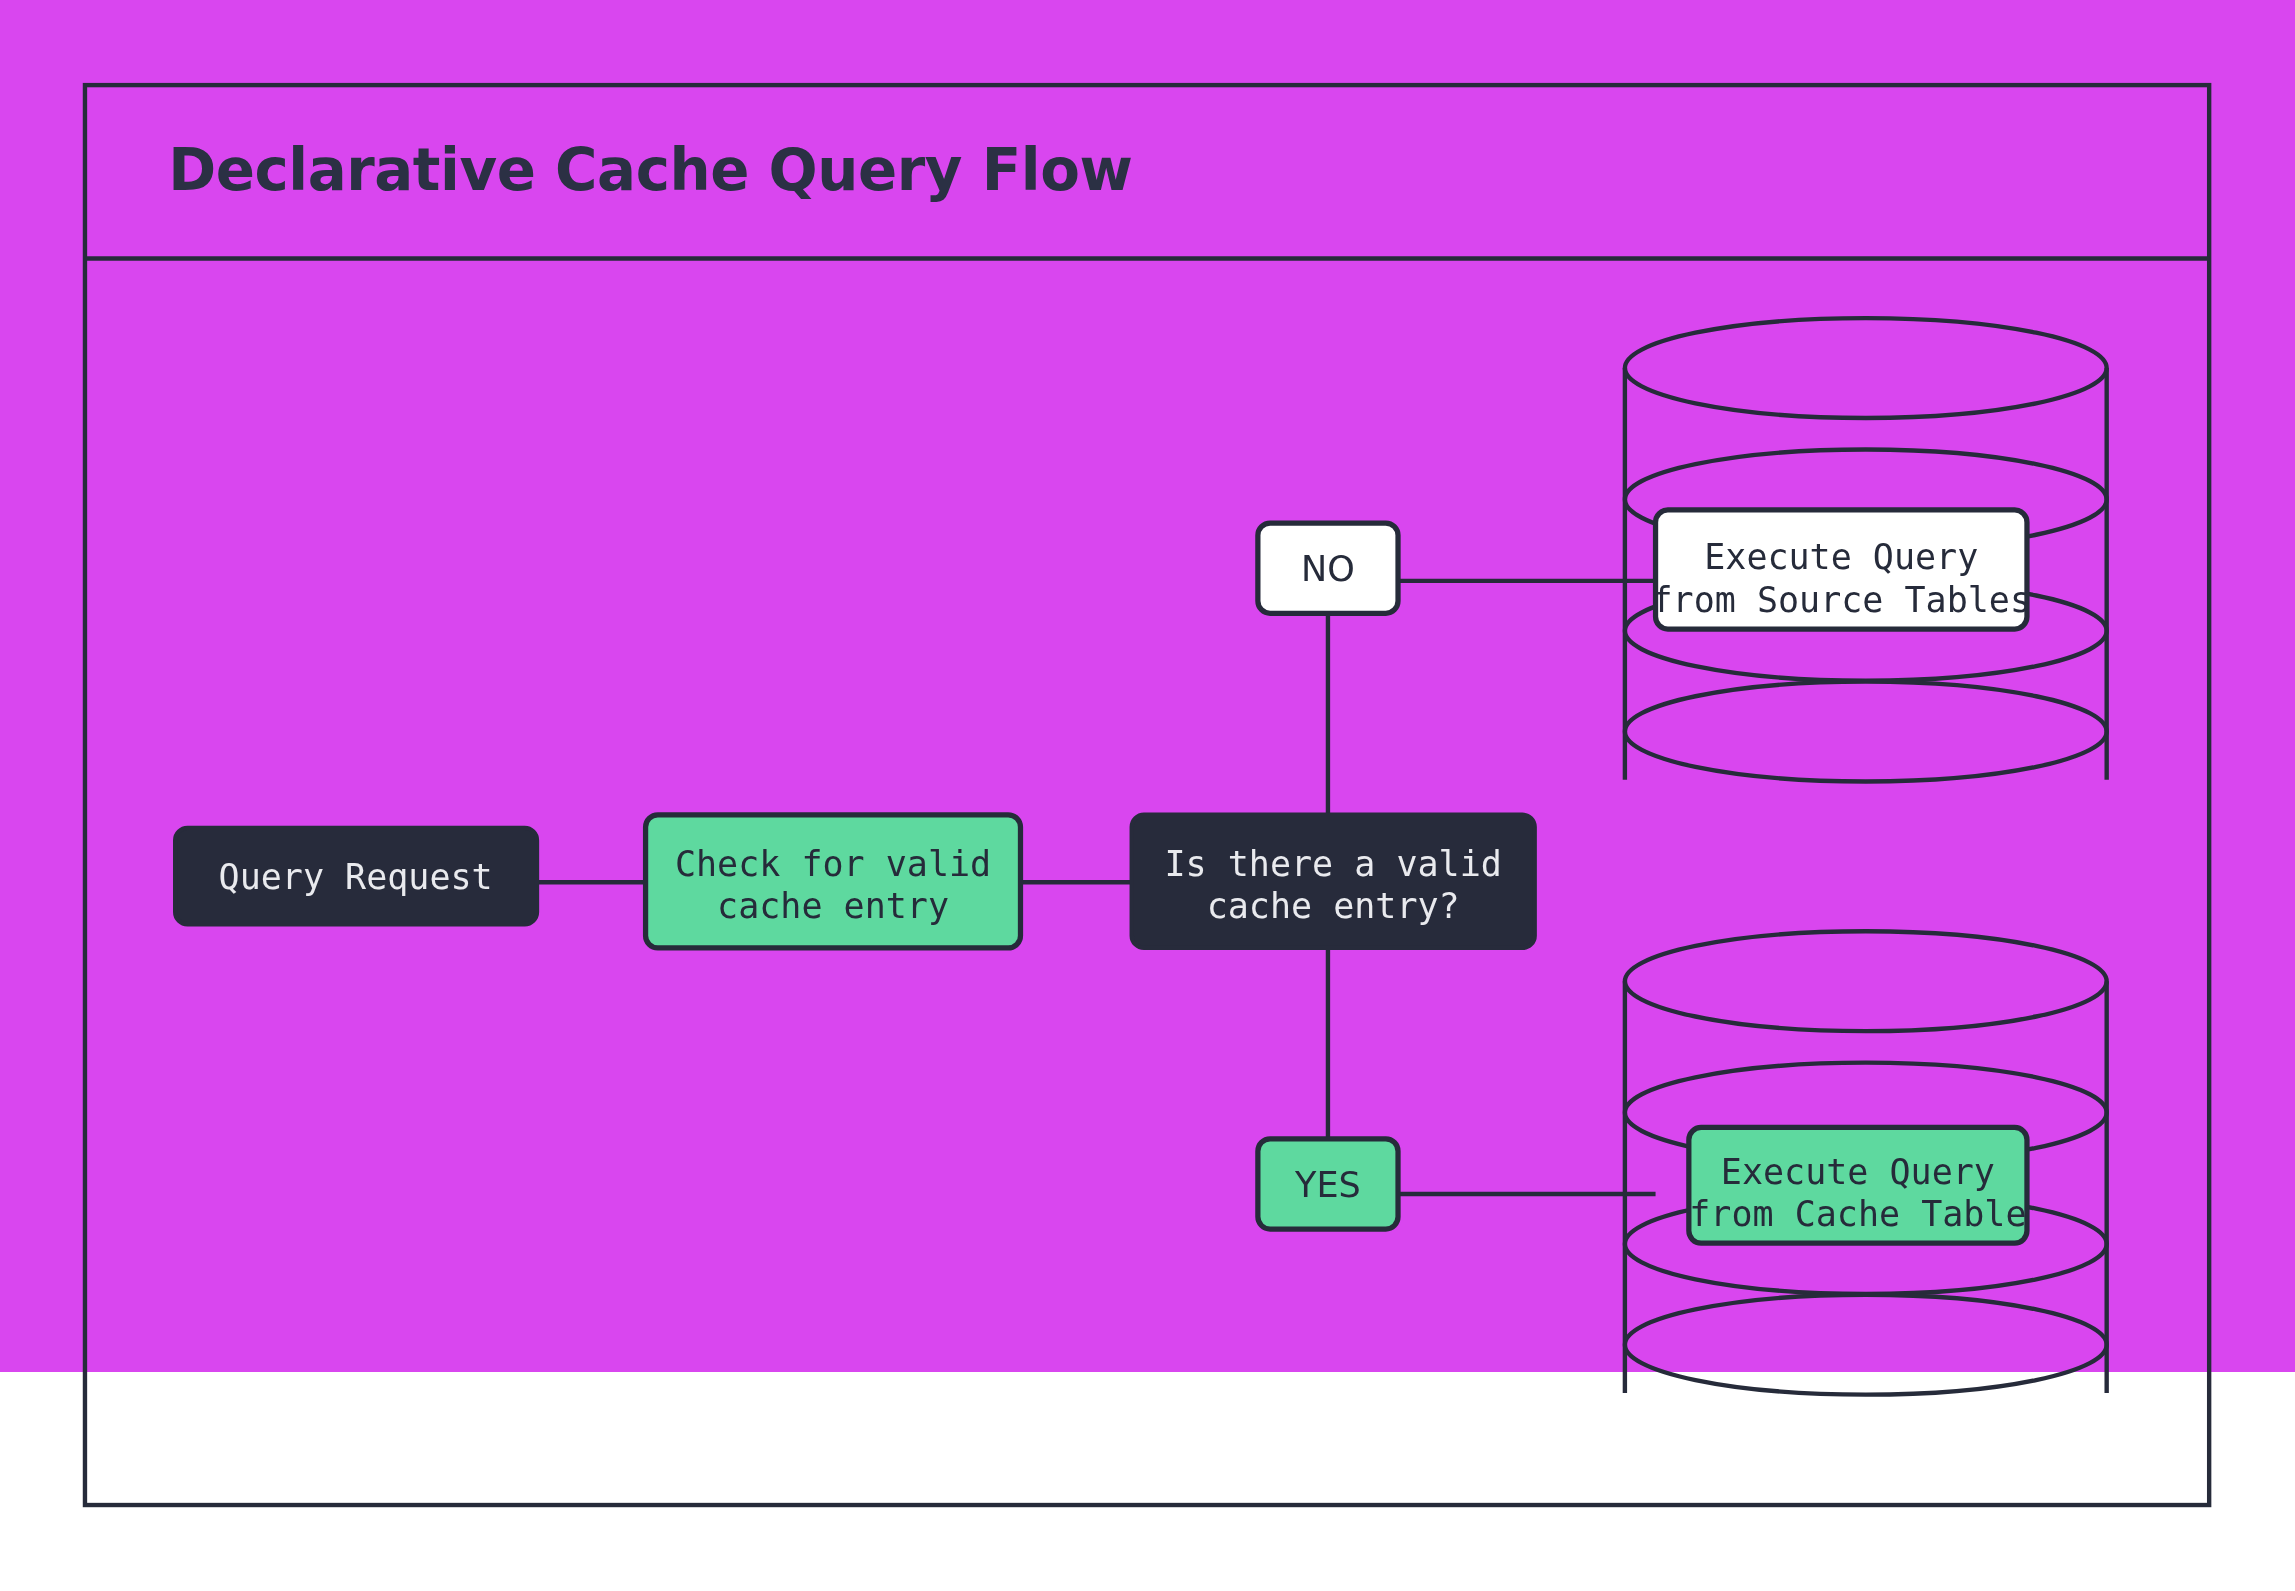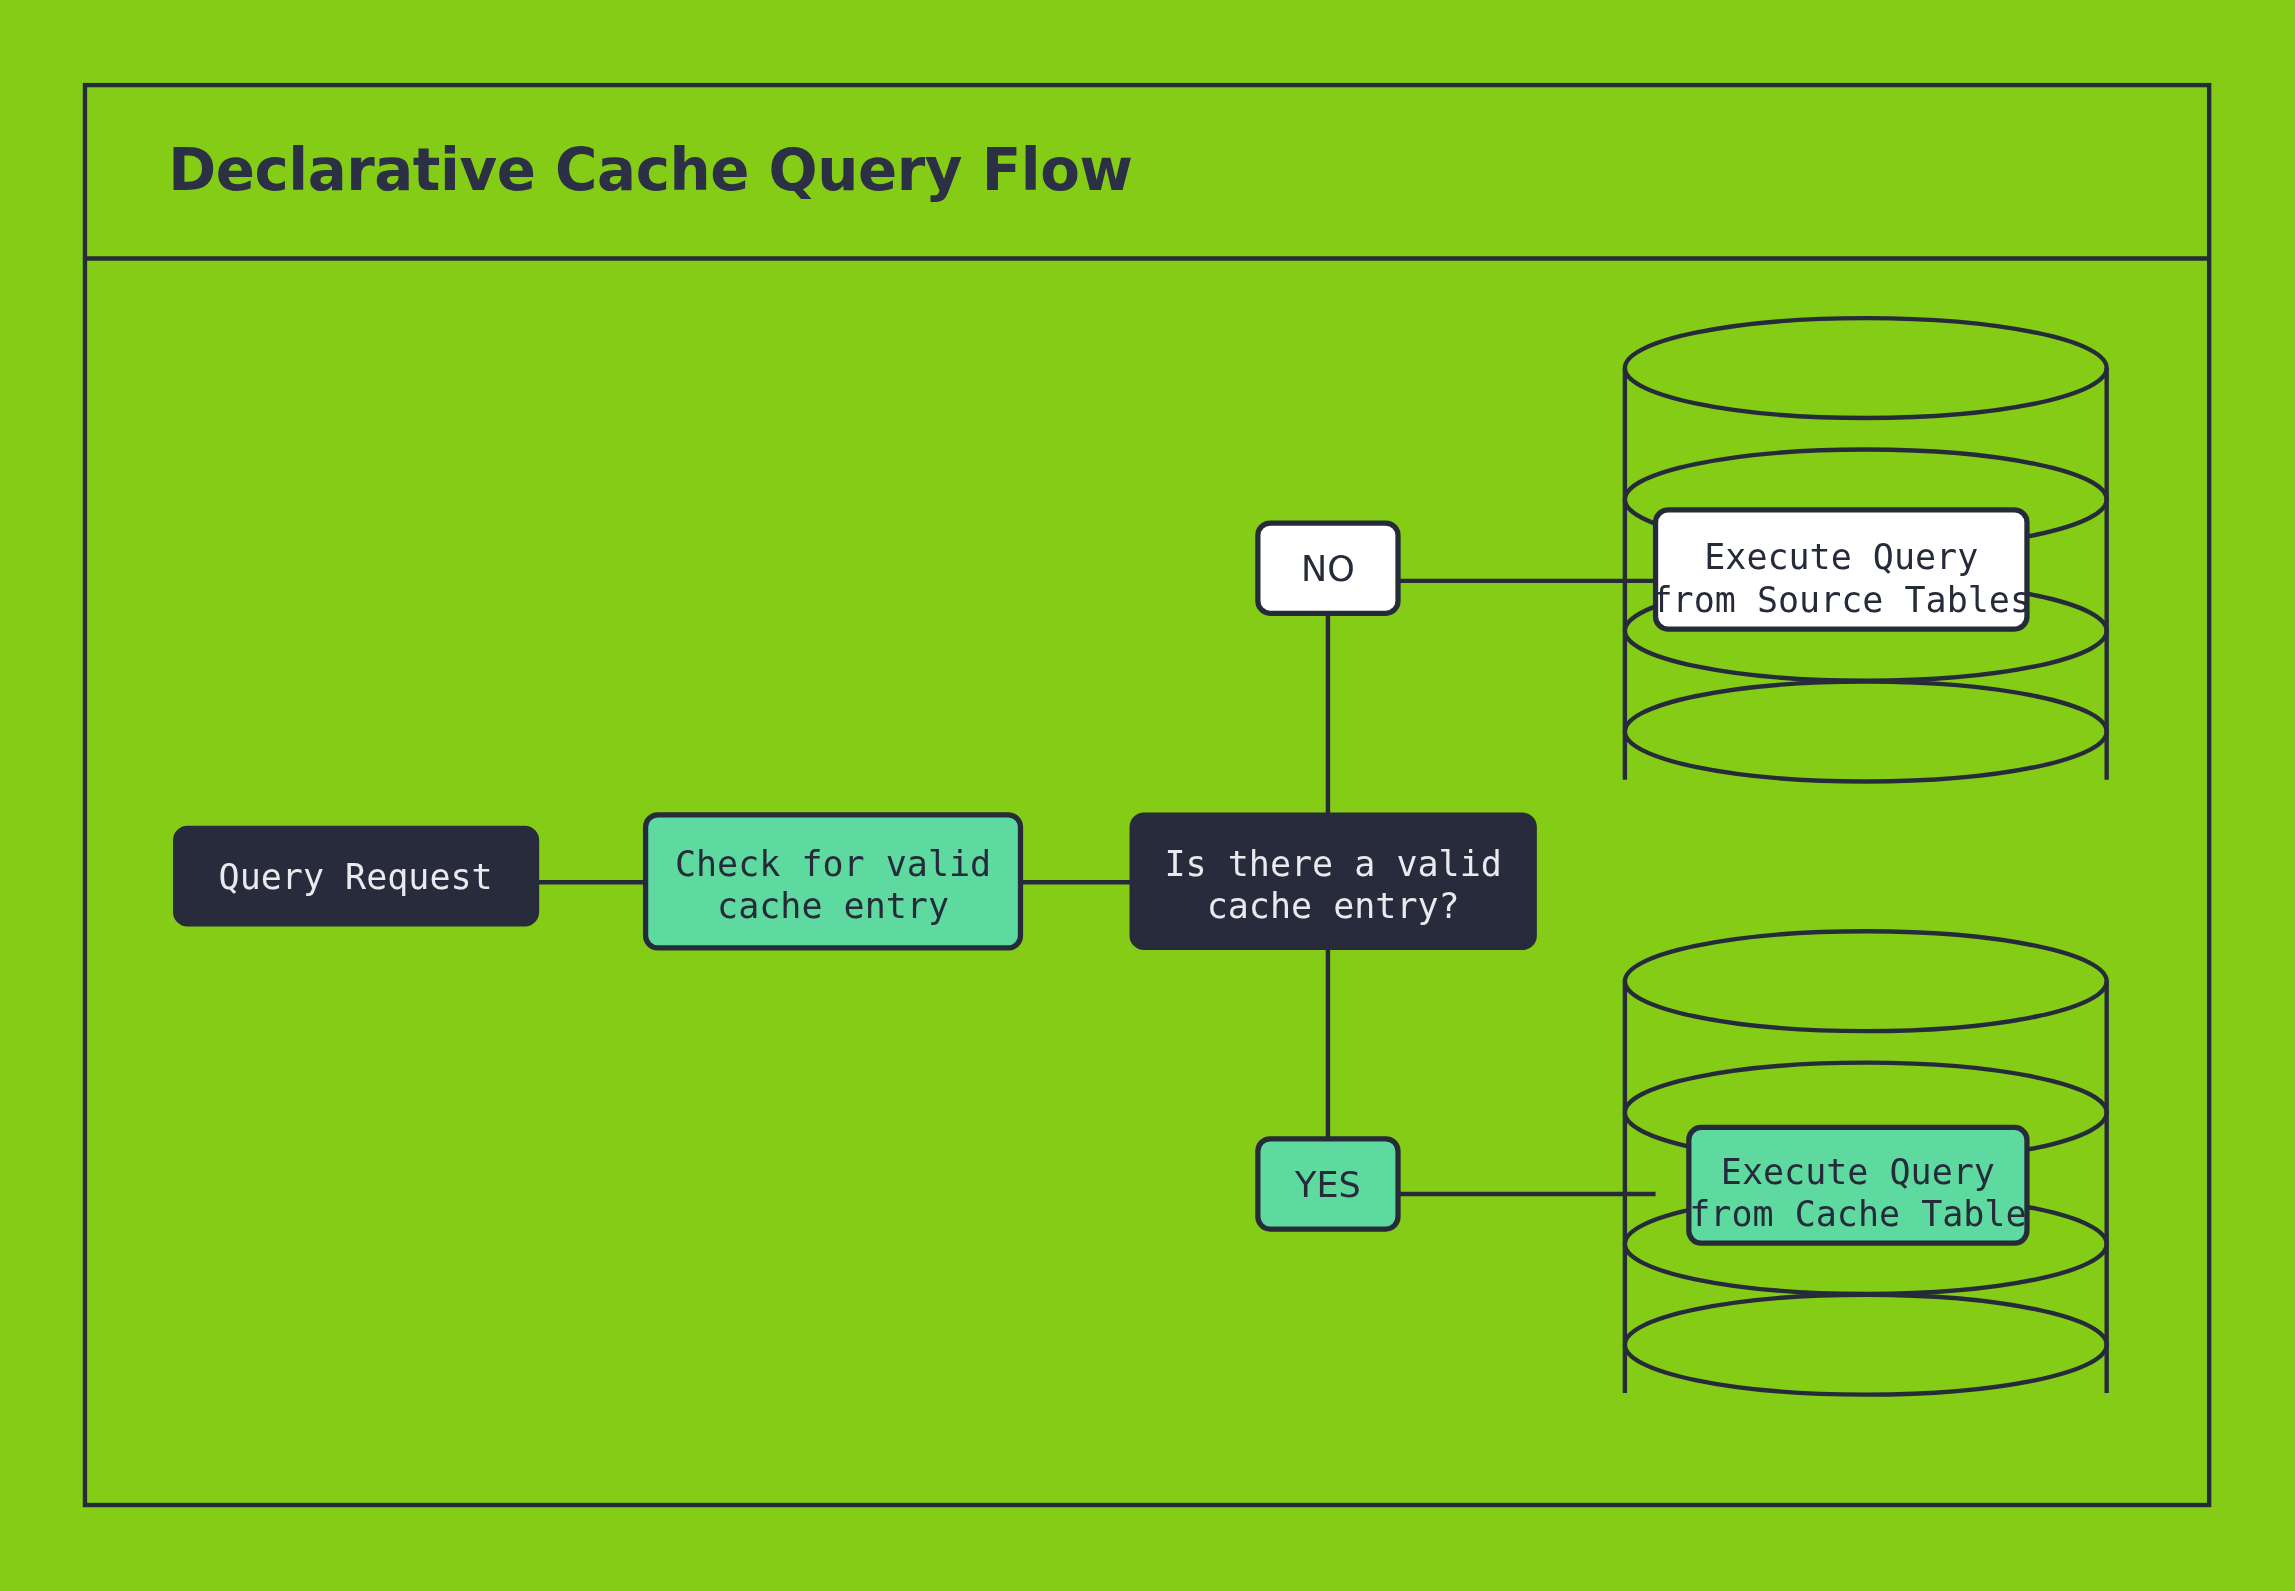--- a/index.html
+++ b/index.html
@@ -9,22 +9,22 @@
   }
   body {
     width: 2295px;
     height: 1591px;
     font-family: "Liberation Sans", sans-serif;
     overflow: hidden;
   }
   #canvas {
     position: relative;
     width: 2295px;
-    height: 1591px;
-    background: #84cc16;
+    height: 1372px;
+    background: #d946ef;
   }
   svg#diagram {
     position: absolute;
     top: 0;
     left: 0;
     width: 2295px;
     height: 1591px;
   }
   .frame-rect {
     fill: none;

